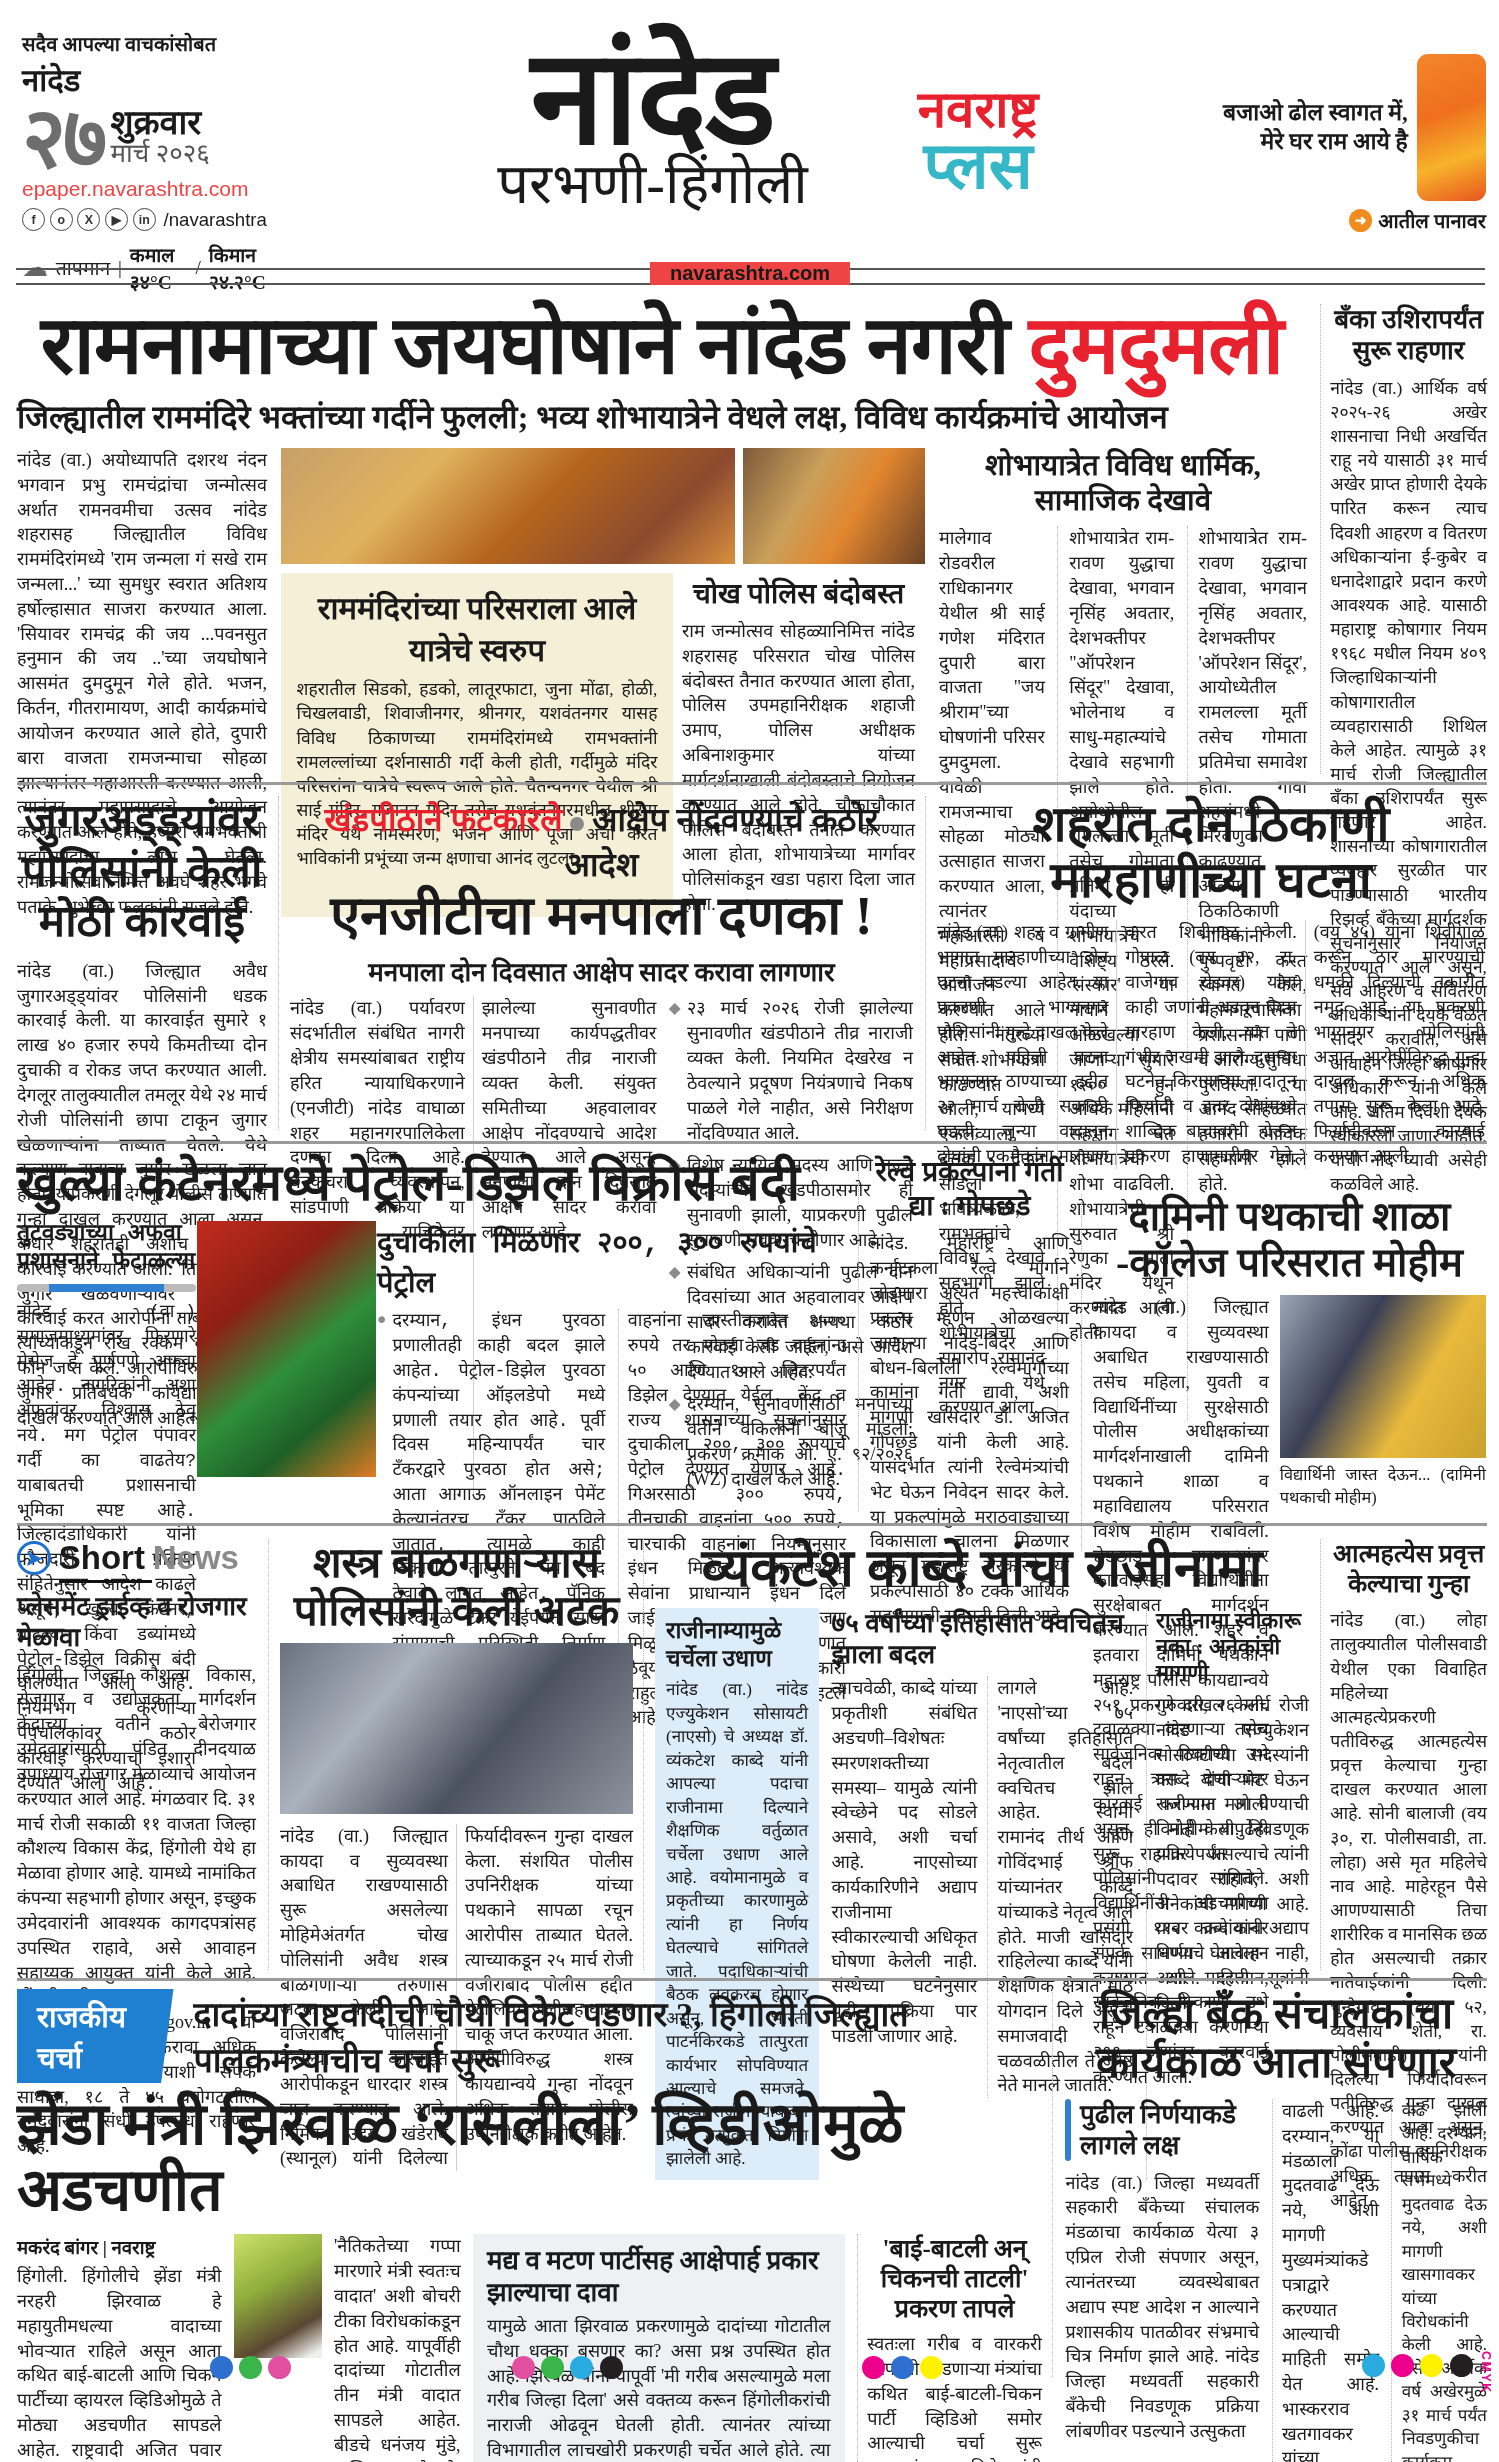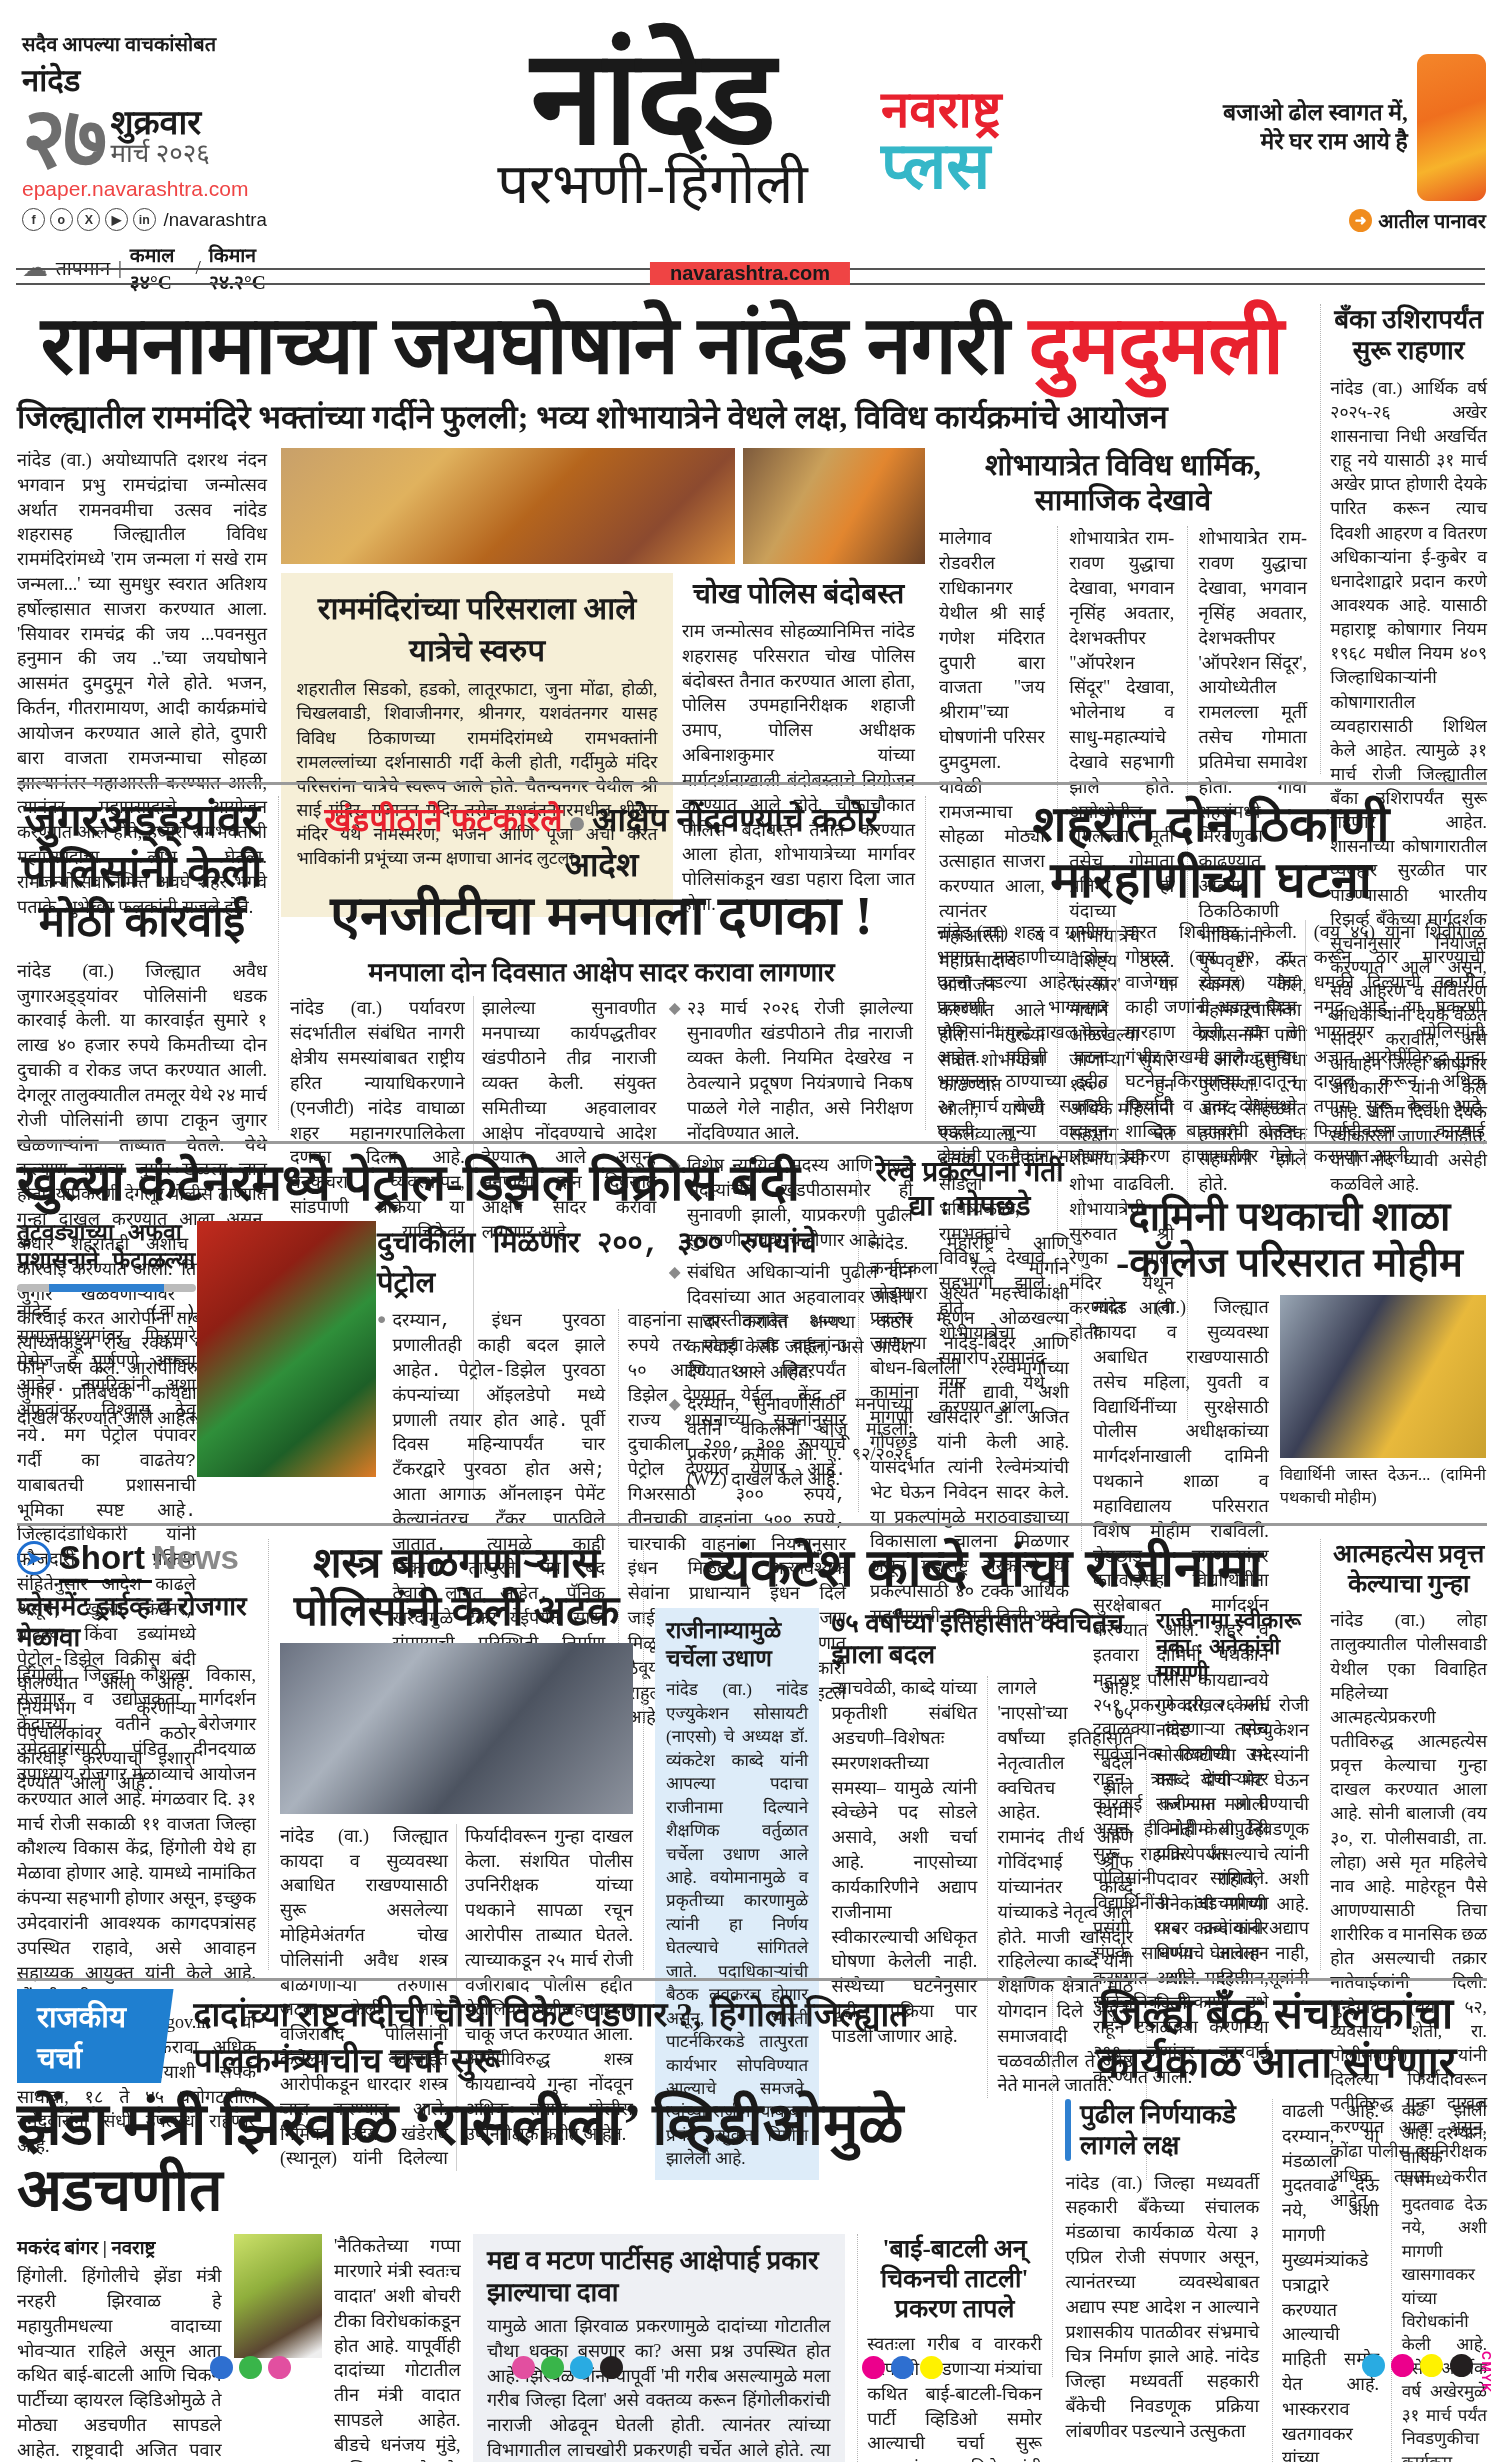--- a/index.html
+++ b/index.html
@@ -22,21 +22,21 @@
   .social-row { display:flex; align-items:center; gap:4.7px; margin-top:7.8px; }
   .soc { width:23px; height:23px; border:1.6px solid #444; border-radius:50%;
          display:flex; align-items:center; justify-content:center;
          font-family:"Liberation Sans", sans-serif; font-weight:bold; font-size:12.4px; color:#333; }
   .social-handle { font-size:18.6px; font-family:"Liberation Sans", sans-serif; margin-left:3.1px; }
   .weather-row { display:flex; align-items:center; gap:7.8px; margin-top:9.3px; font-size:19.4px; }
   .weather-ico { font-size:26px; color:#666; }
   .masthead { text-align:center; }
   .mast-main { font-size:132px; font-weight:bold; line-height:0.85; letter-spacing:-1.6px; }
   .mast-sub  { font-size:56px; font-weight:normal; line-height:1.05; }
-  .mast-right { text-align:left; }
+  .mast-right { text-align:center; }
   .mast-red  { background:#ffffff; color:#e8212e; font-size:51px; font-weight:bold; line-height:1; }
   .mast-teal { color:#35b7c8; font-size:65px; font-weight:bold; line-height:0.95; }
   .mast-url-band { position:absolute; left:15.5px; right:15.5px; top:268px; border-top:2.3px double #555;
     border-bottom:2.3px double #555; height:17px; }
   .mast-url { position:absolute; left:50%; transform:translateX(-50%); top:262px; background:#ef4444;
     padding:0 20px; font-size:20px; font-weight:bold; font-family:"Liberation Sans", sans-serif; }
   .ad-box { display:flex; gap:9.3px; align-items:center; }
   .ad-text { font-size:23px; font-weight:bold; text-align:right; line-height:1.25; }
   .ad-img { width:116px; height:147px; border-radius:11px;
     background:linear-gradient(160deg,#f4862a 0%,#ef6f1e 40%,#f7b32b 70%,#e8541f 100%); }

